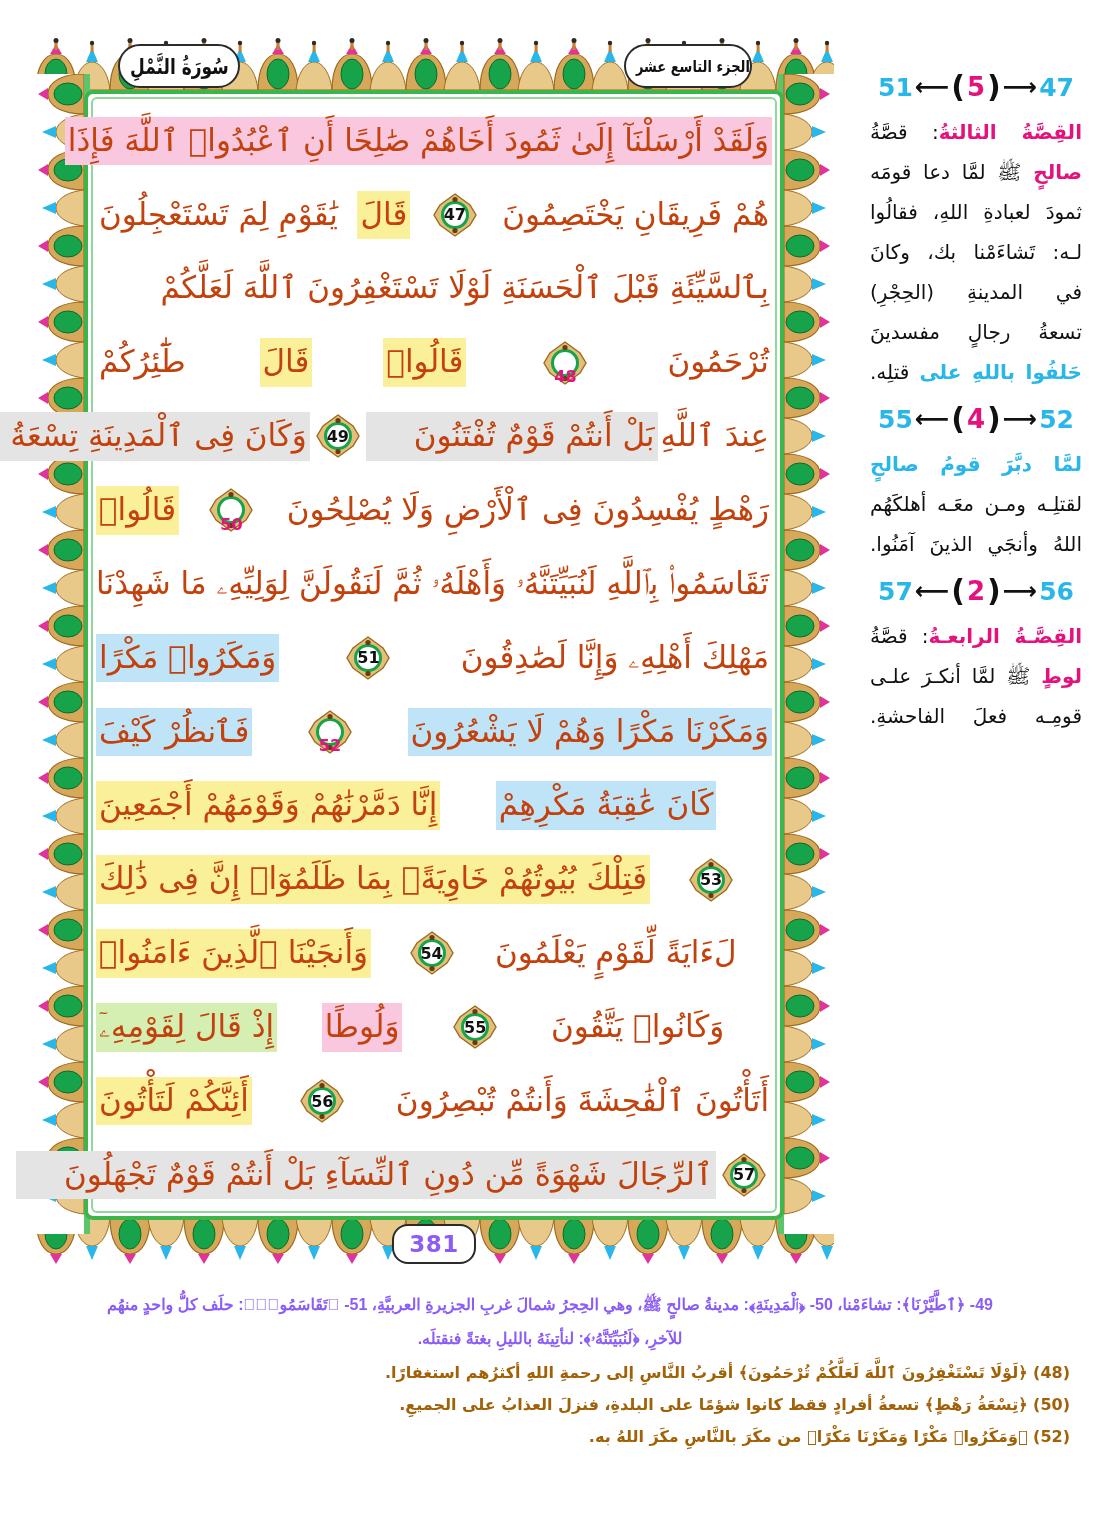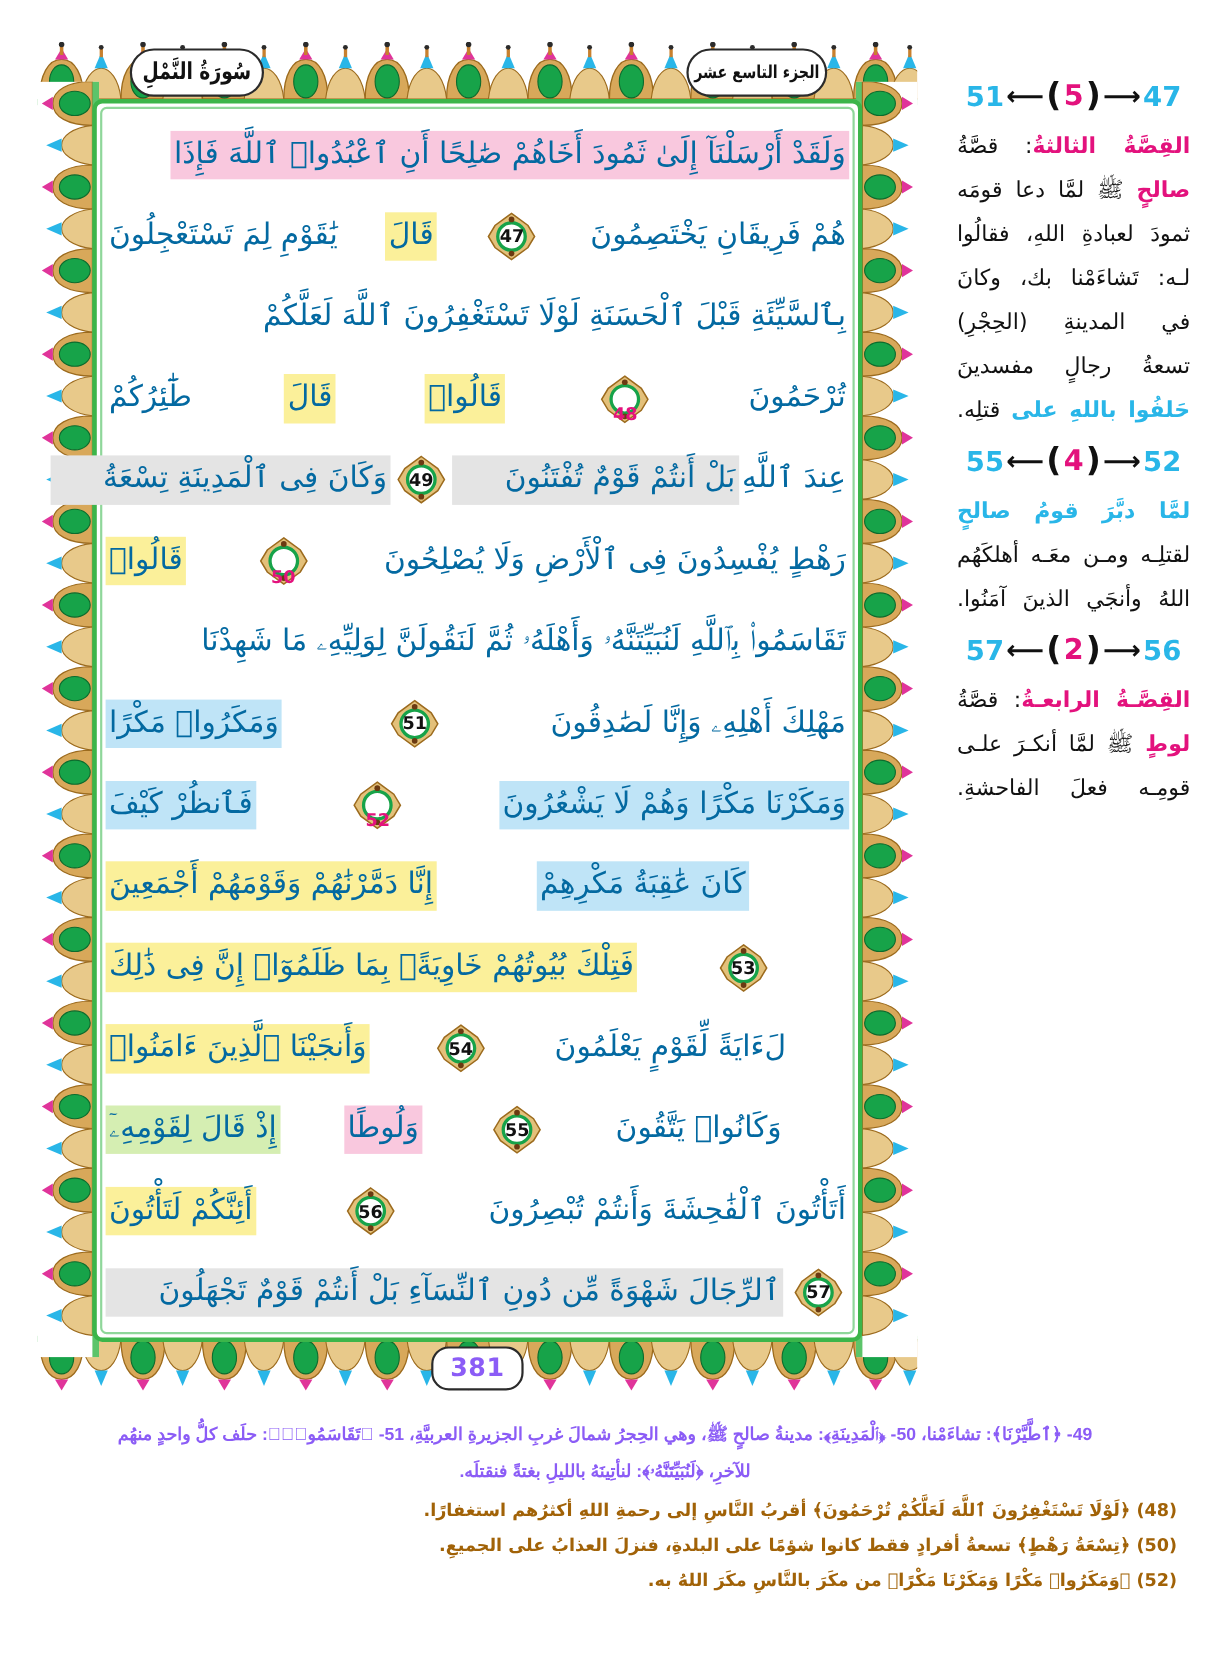--- a/index.html
+++ b/index.html
@@ -54,21 +54,21 @@
   }
 
   
   .cartouche {
     position: absolute;
     top: 6px;
     height: 44px;
     background: #fff;
     border: 2.5px solid #2b2b2b;
     border-radius: 22px/22px;
-    display: flex; align-items: center; justify-content: center;
+    display: flex; align-items: center; 
     z-index: 6;
     padding: 0 10px;
   }
   .cartouche span {
     font-family: "DejaVu Sans", "Liberation Sans", sans-serif;
     font-size: 17px; font-weight: 700; color: #111;
     white-space: nowrap; direction: rtl;
     transform: scaleY(1.25);
   }
   #surah-cartouche { left: 84px; width: 122px; }
@@ -105,23 +105,23 @@
     height: 77px;
     display: flex;
     align-items: center;
     justify-content: space-between;
     direction: rtl;
     white-space: nowrap;
     position: relative;
   }
   .seg {
     font-family: "DejaVu Sans", "Liberation Serif", serif;
-    font-size: 27px;
+    font-size: 31px;
     line-height: 1.05;
-    color: #0369a1;
+    color: #c2410c;
     padding: 7px 3px 9px 3px;
     direction: rtl;
     font-weight: 500;
   }
   
   .hl-pink   { background: #f9c8de; }
   .hl-yellow { background: #fbf09a; }
   .hl-blue   { background: #bfe4f7; }
   .hl-green  { background: #d5eeb2; }
   .hl-grey   { background: #e4e4e4; padding-left: 48px; }

